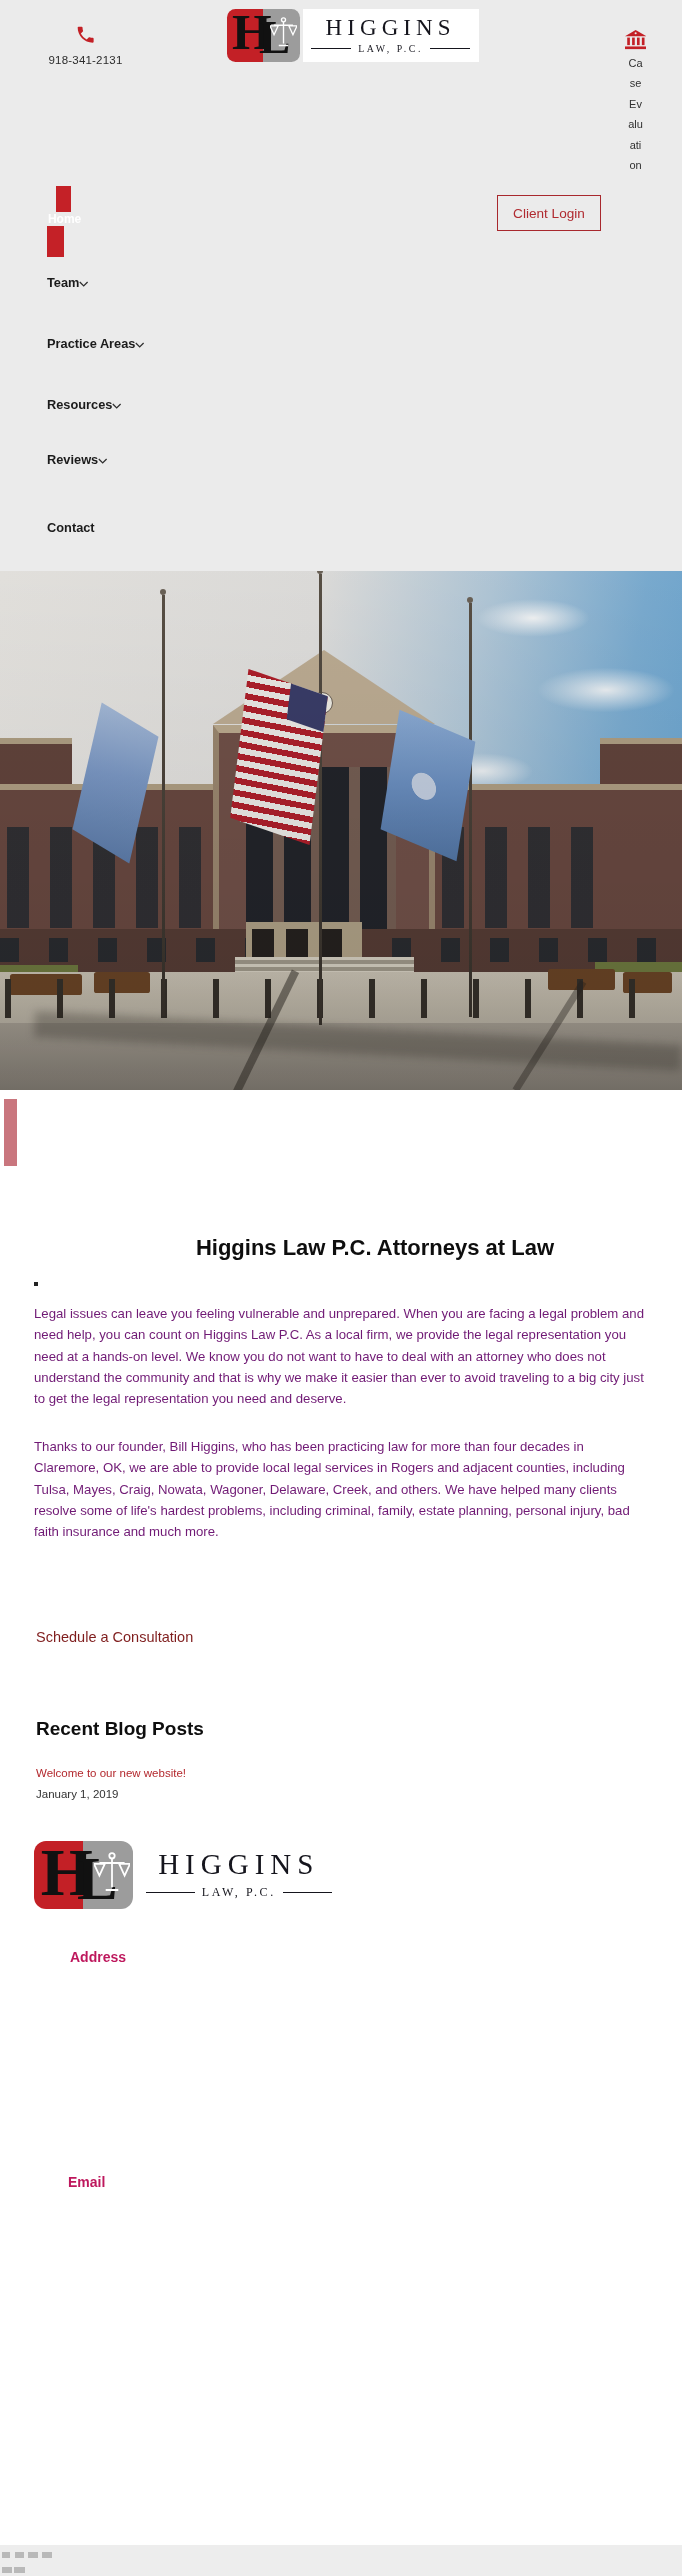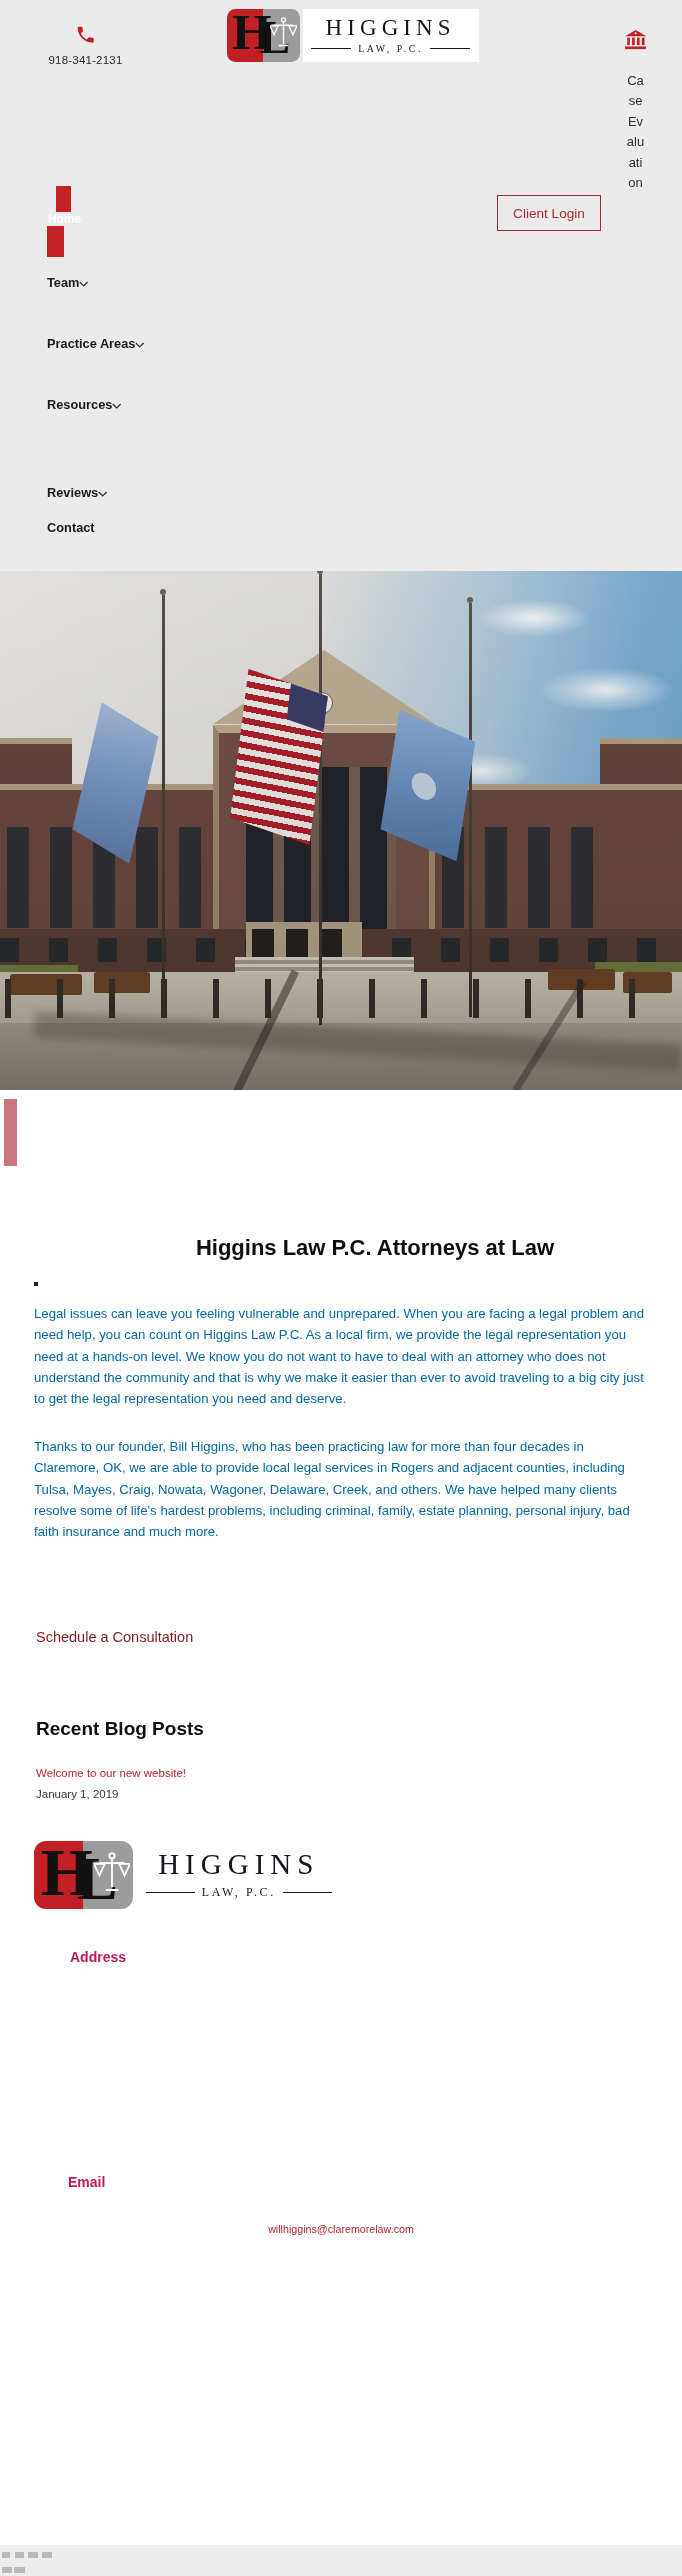--- a/index.html
+++ b/index.html
@@ -32,36 +32,36 @@
   .logo-header .logo-mark{width:73px;height:53px;}
   .logo-header .lh{font-size:51px;left:5.1px;top:-1.7px;}
   .logo-header .ll{font-size:47px;left:32px;top:5.1px;}
   .logo-header .scales{right:2.6px;top:6.8px;width:27px;height:34px;}
   .logo-header .logo-box{width:159px;padding:3.4px 8.5px;}
   .logo-header .logo-name{font-size:23px;letter-spacing:5.1px;}
   .logo-header .logo-sub{font-size:9.8px;letter-spacing:2.6px;margin-top:4.3px;}
 
   .case-eval{position:absolute;top:30px;left:616px;width:39px;text-align:center;cursor:pointer;}
   .case-eval svg{width:21.3px;height:19.6px;}
-  .case-eval-text{margin-top:18px;font-size:13px;line-height:20.5px;color:#303030;white-space:pre-line;}
+  .case-eval-text{margin-top:0;font-size:11px;line-height:20.5px;color:#303030;white-space:pre-line;}
 
   .client-login{position:absolute;top:195px;left:497px;width:104px;height:36px;
       border:0.9px solid #a8282d;background:transparent;color:#b02a30;font-size:13.6px;
       font-family:"Liberation Sans",sans-serif;display:flex;align-items:center;justify-content:center;cursor:pointer;}
 
   .home-item{position:absolute;top:186px;left:47px;width:61px;height:72px;cursor:pointer;}
   .home-bar-top{position:absolute;left:8.5px;top:0;width:15.4px;height:25.6px;background:#c42127;}
   .home-label{position:absolute;left:0.9px;top:26.4px;color:#ffffff;font-weight:bold;font-size:12px;}
   .home-bar-bottom{position:absolute;left:0;top:40px;width:17px;height:31px;background:#c42127;}
 
   .nav-item{position:absolute;left:47px;display:flex;align-items:center;gap:0;
             font-size:12.8px;font-weight:bold;color:#1b1b1b;cursor:pointer;}
   .nav-item svg{margin-top:1.7px;}
   .nav-team{top:275px;} .nav-practice{top:336px;} .nav-resources{top:397px;}
-  .nav-reviews{top:485px;} .nav-contact{top:520px;}
+  .nav-reviews{top:452px;} .nav-contact{top:520px;}
 
   
   .hero{position:absolute;top:571px;left:0;width:682px;height:519px;overflow:hidden;background:#e8e6e2;}
   .sky{position:absolute;inset:0;background:
       radial-gradient(ellipse 81px 27px at 533px 47px,rgba(255,255,255,.95),transparent 70%),
       radial-gradient(ellipse 98px 32px at 606px 119px,rgba(255,255,255,.9),transparent 70%),
       radial-gradient(ellipse 73px 25.6px at 482px 200px,rgba(255,255,255,.85),transparent 70%),
       radial-gradient(ellipse 107px 36px at 635px 247px,rgba(255,255,255,.8),transparent 70%),
       radial-gradient(ellipse 64px 22px at 512px 307px,rgba(255,255,255,.6),transparent 70%),
       linear-gradient(100deg,#edebe7 0%,#e6e5e3 42%,#b7cedf 64%,#7fb2d8 84%,#69a8d6 100%);}
@@ -133,21 +133,21 @@
       background:radial-gradient(circle at 45% 52%,#c7d3e5 0 16%,rgba(0,0,0,0) 17%),
                  linear-gradient(160deg,#8fb0da 0%,#6d92c4 50%,#5478a8 100%);
       transform:rotate(9deg) skewY(14deg);}
   .hero-overlay{position:absolute;inset:0;background:linear-gradient(180deg,rgba(0,0,0,.05),rgba(0,0,0,.13));}
 
   
   .salmon-bar{position:absolute;top:1099px;left:4.3px;width:12.8px;height:67px;background:#c9767e;}
   .main-heading{position:absolute;top:1218px;left:0;width:682px;text-align:center;
       font-size:22px;font-weight:bold;color:#0e0e0e;}
   .list-bullet{position:absolute;top:1282px;left:34px;width:4.3px;height:4.3px;background:#222;}
-  .para{position:absolute;left:34px;width:614px;font-size:13.2px;line-height:21.3px;color:#0369a1;}
+  .para{position:absolute;left:34px;width:614px;font-size:13.2px;line-height:21.3px;color:#701a75;}
   .para-1{top:1303px;}
   .para-2{top:1436px;}
   .para-3{top:1564px;}
   .cta-link{position:absolute;top:1629px;left:36px;font-size:14.5px;color:#7f1d1d;cursor:pointer;}
   .blog-heading{position:absolute;top:1718px;left:36px;font-size:19px;font-weight:bold;color:#0e0e0e;}
   .post-title{position:absolute;top:1767px;left:36px;font-size:11.5px;color:#b3282d;cursor:pointer;}
   .post-date{position:absolute;top:1788px;left:36px;font-size:11.5px;color:#333333;}
 
   
   .logo-footer{position:absolute;top:1841px;left:34px;height:68px;cursor:pointer;}
@@ -339,21 +339,20 @@
       <div class="logo-sub">
         <span class="rule"></span>
         <span class="subtext">LAW, P.C.</span>
         <span class="rule"></span>
       </div>
     </div>
   </div>
 
   <div class="footer-heading addr-heading">Address</div>
   <div class="footer-heading email-heading">Email</div>
-  <a class="email-link">willhiggins@claremorelaw.com</a>
 
   <div class="bottom-strip">
     <span class="mini-box mb-1"></span>
     <span class="mini-box mb-2"></span>
     <span class="mini-box mb-3"></span>
     <span class="mini-box mb-4"></span>
     <span class="mini-box mb-5"></span>
     <span class="mini-box mb-6"></span>
   </div>
 

